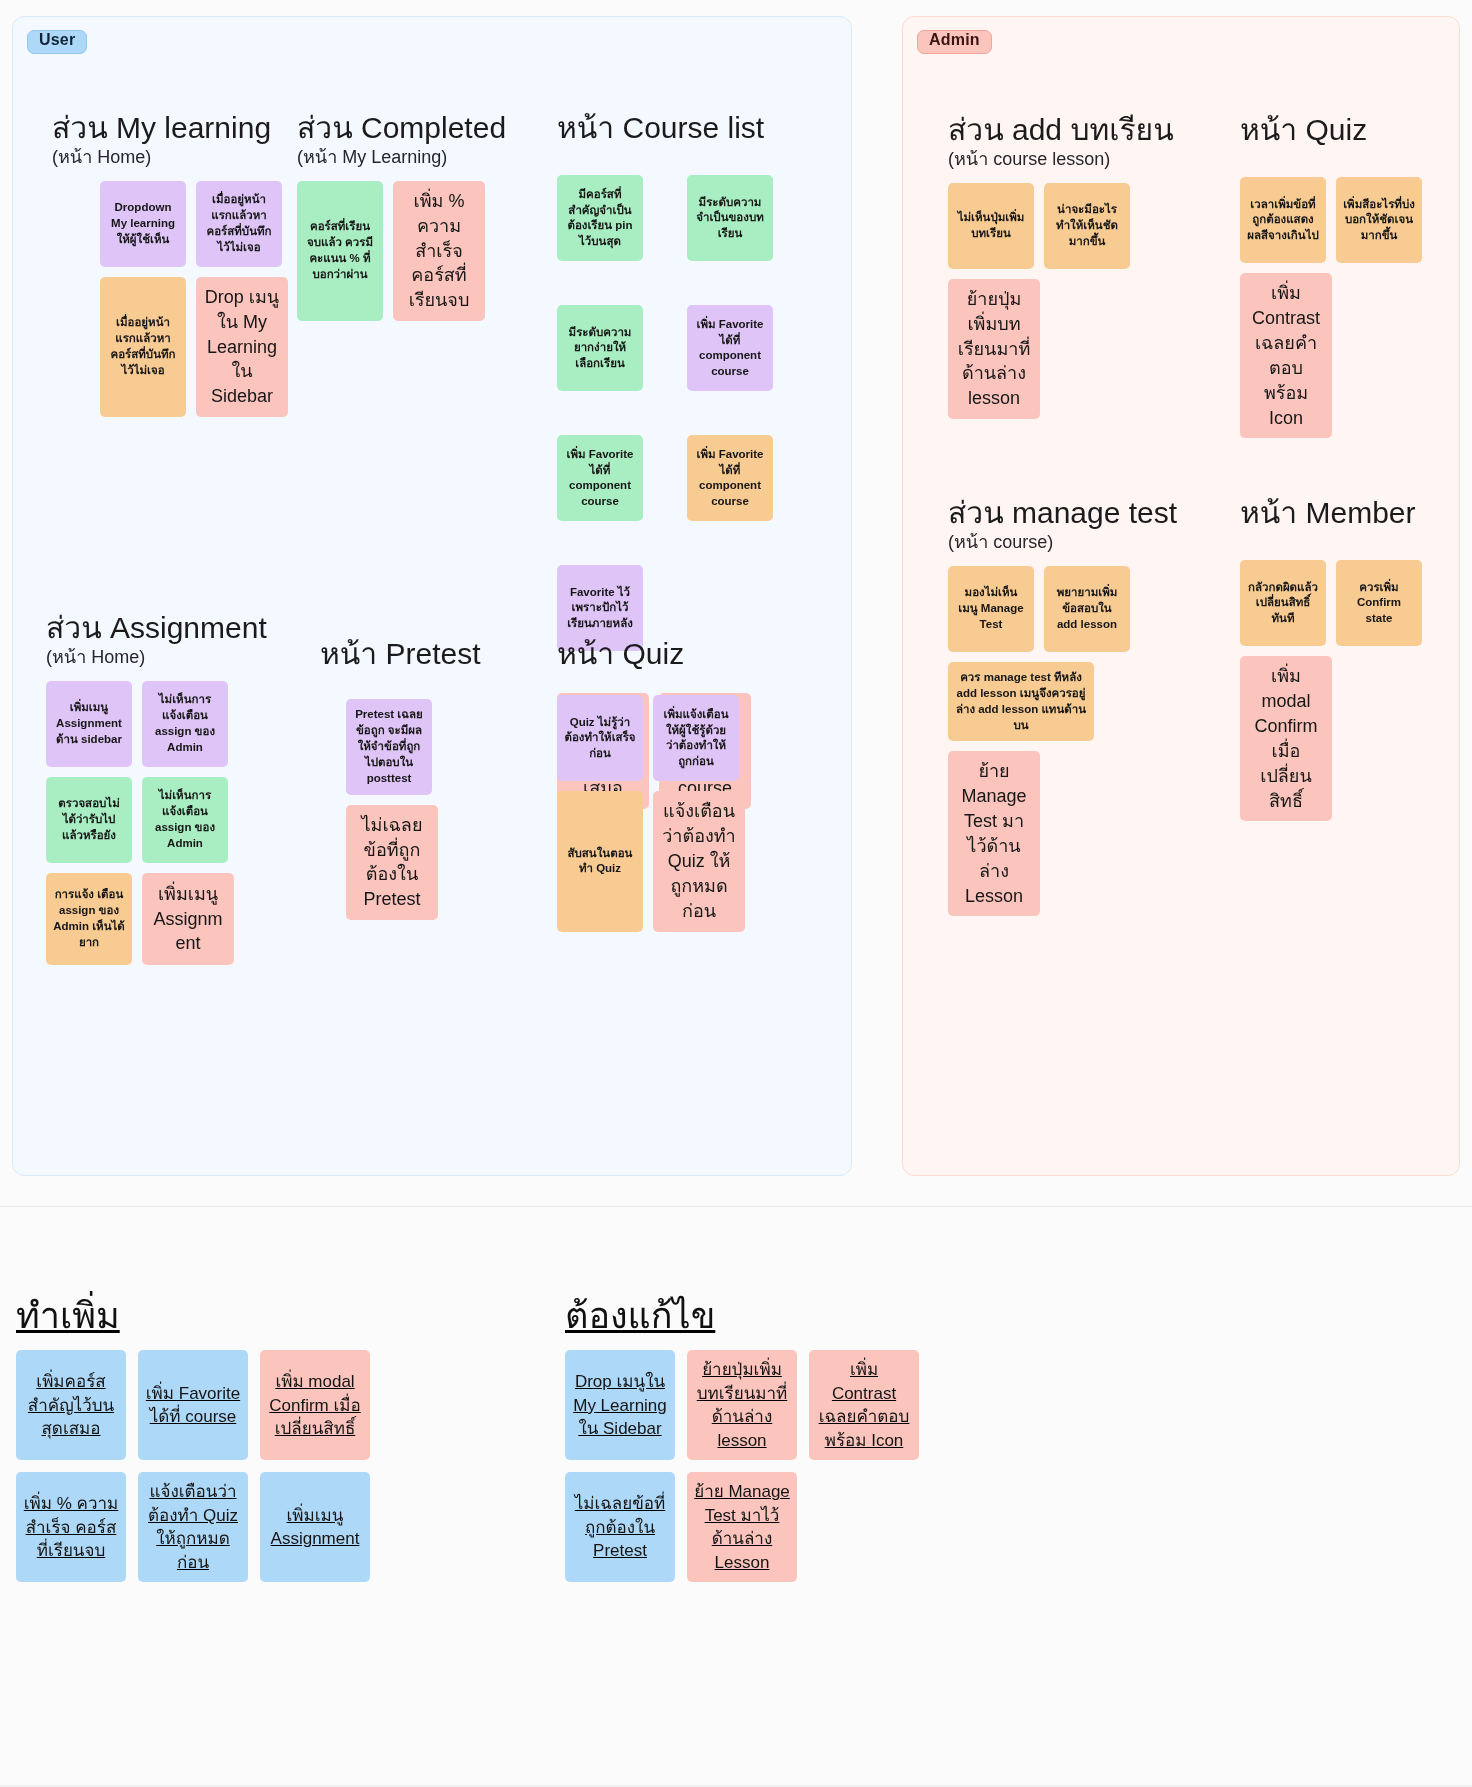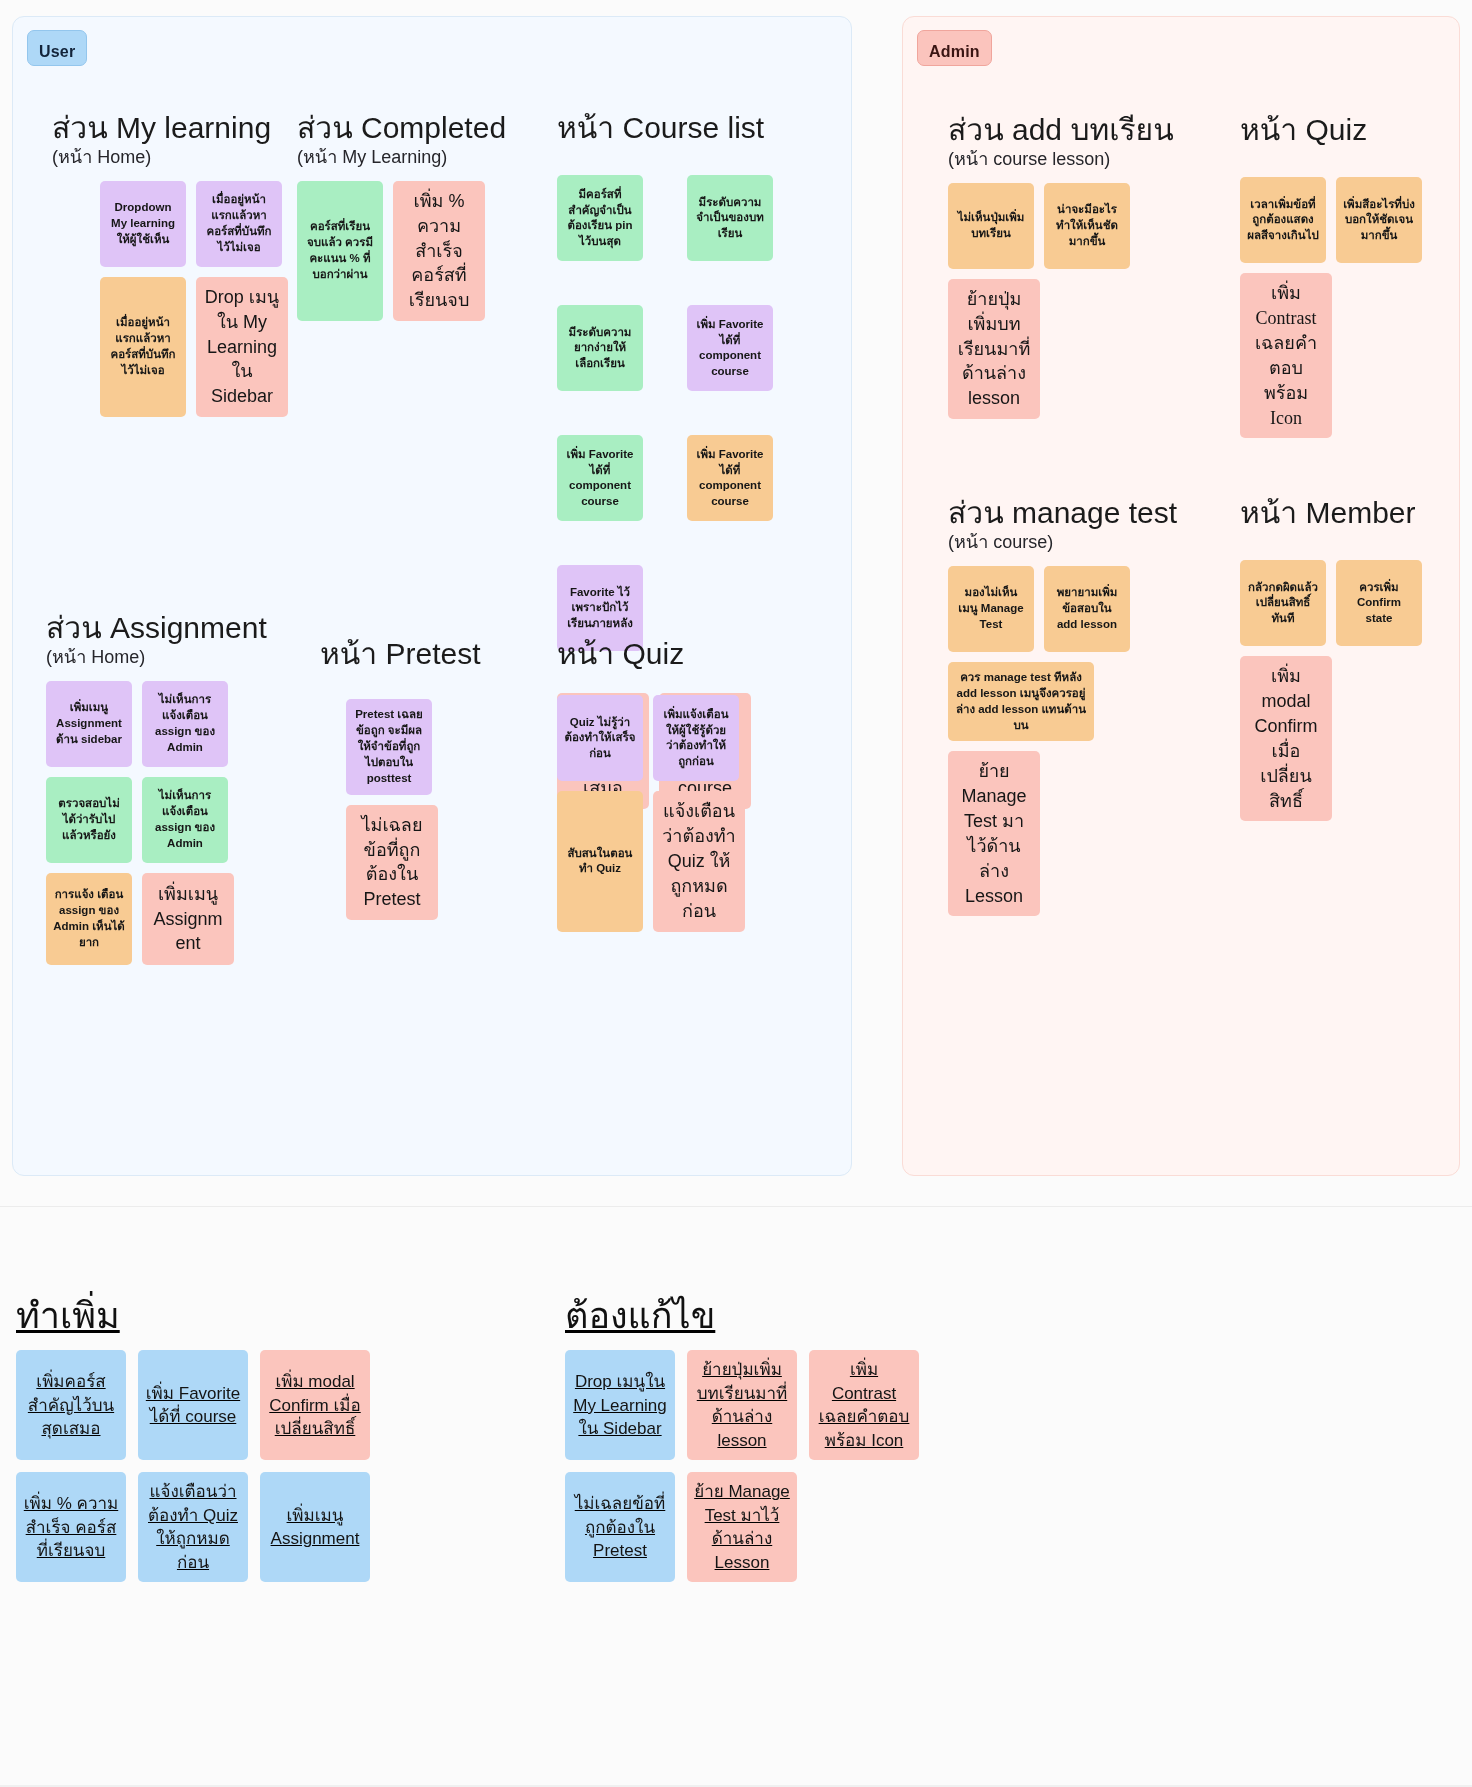--- a/index.html
+++ b/index.html
@@ -34,21 +34,21 @@
     background: #fff5f3;
     border: 1px solid #fadcd6;
   }
 
   .group-tag {
     position: absolute;
     top: 13px; left: 14px;
     font-size: 16px;
     font-weight: 700;
     letter-spacing: .2px;
-    padding: 12px 11px 4px;
+    padding: 0 11px 4px;
     border-radius: 7px;
     line-height: 1.15;
   }
   .group-tag.user  { background: #aed8f7; color: #13243a; border: 1px solid #93c6ed; }
   .group-tag.admin { background: #fbc4bd; color: #3a1513; border: 1px solid #f0a59c; }
 
   
   .section { position: absolute; }
   .sec-title {
     font-size: 30px;
@@ -199,21 +199,21 @@
     <div class="sec-sub">(หน้า course lesson)</div>
     <div class="notes" style="width:200px;">
         <div class="note sm c-orange">ไม่เห็นปุ่มเพิ่มบทเรียน</div>
         <div class="note sm c-orange">น่าจะมีอะไรทำให้เห็นชัดมากขึ้น</div>
         <div class="note lg c-pink">ย้ายปุ่มเพิ่มบทเรียนมาที่ด้านล่าง lesson</div>
       </div>
   </div>
 
   <div class="section" style="left:1240px; top:112px; width:200px;">
     <div class="sec-title">หน้า Quiz</div>
-    <div class="notes" style="width:200px; margin-top:30px;font-family:Liberation Serif, serif;">
+    <div class="notes" style="width:200px; margin-top:30px;">
         <div class="note sm c-orange">เวลาเพิ่มข้อที่ถูกต้องแสดงผลสีจางเกินไป</div>
         <div class="note sm c-orange">เพิ่มสีอะไรที่บ่งบอกให้ชัดเจนมากขึ้น</div>
         <div class="note lg c-pink">เพิ่ม Contrast เฉลยคำตอบ พร้อม Icon</div>
       </div>
   </div>
 
   <div class="section" style="left:948px; top:495px; width:230px;">
     <div class="sec-title">ส่วน manage test</div>
     <div class="sec-sub">(หน้า course)</div>
     <div class="notes" style="width:200px;">

